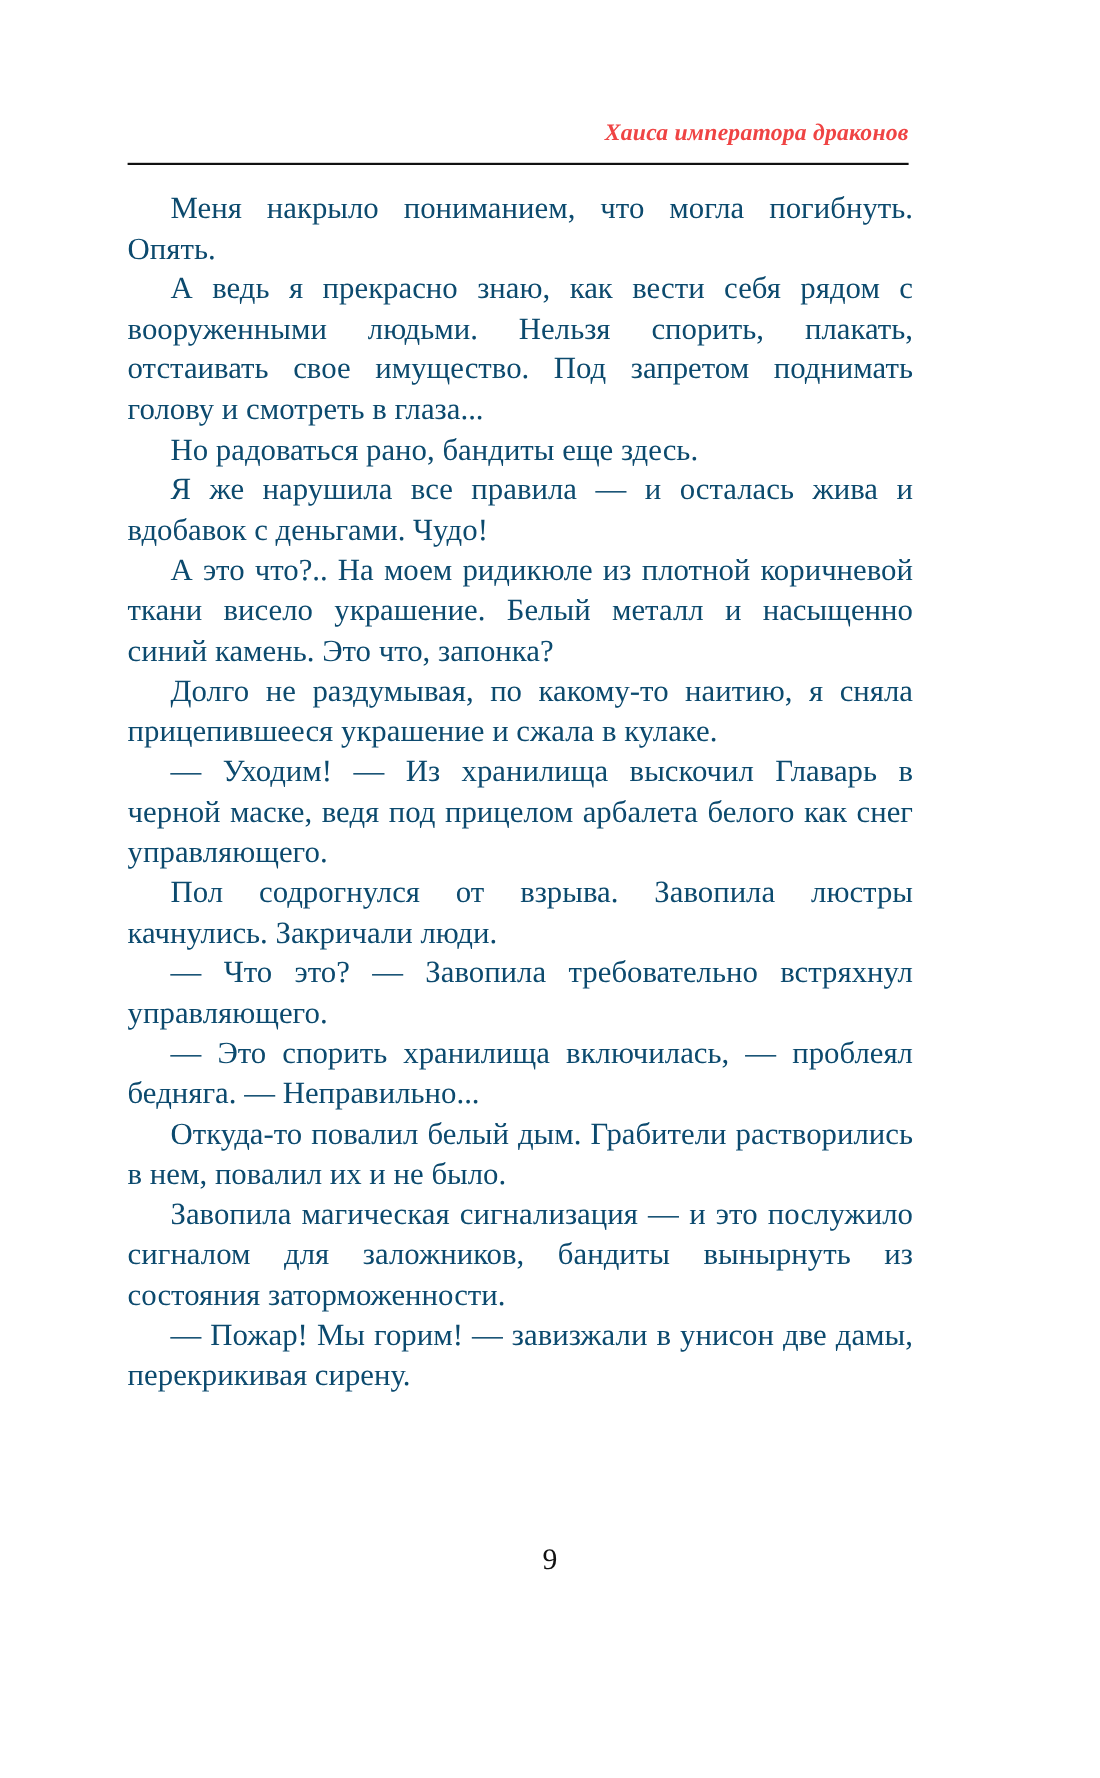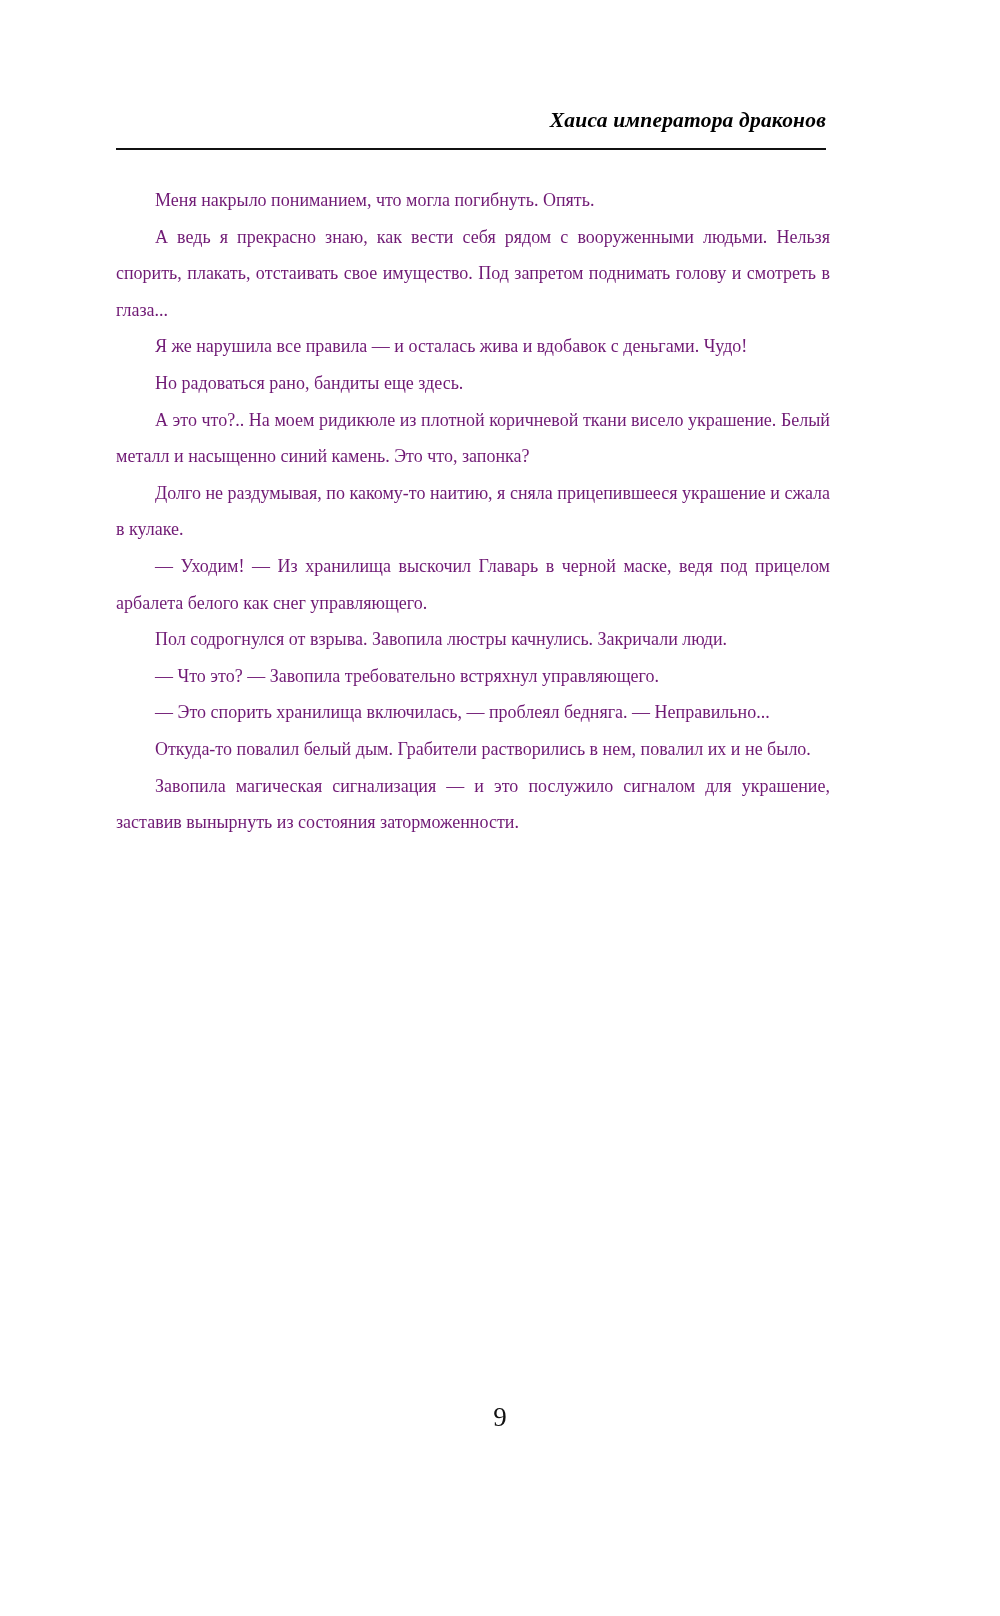--- a/index.html
+++ b/index.html
@@ -27,41 +27,41 @@
     left: 116px;
     width: 710px;
     text-align: right;
   }
   .running-title {
     font-family: "Liberation Serif", serif;
     font-style: italic;
     font-weight: 700;
     font-size: 21.5px;
     letter-spacing: 0.2px;
-    color: #000000;
+    color: #ef4444;
     display: inline-block;
   }
   .header-rule {
     position: absolute;
     top: 148px;
     left: 116px;
     width: 710px;
     height: 2px;
     background: #111111;
   }
   .body-text {
     position: absolute;
-    top: 182px;
+    top: 172px;
     left: 116px;
     width: 714px;
-    font-size: 18px;
+    font-size: 28px;
     line-height: 36.6px;
     text-align: justify;
     text-justify: inter-word;
-    color: #701a75;
+    color: #0c4a6e;
     hyphens: manual;
   }
   .body-text p {
     margin: 0;
     text-indent: 39px;
   }
   .page-number {
     position: absolute;
     top: 1402px;
     left: 0;
@@ -78,27 +78,28 @@
 
   <div class="header">
     <span class="running-title">Хаиса императора драконов</span>
   </div>
 
   <div class="header-rule"></div>
 
   <div class="body-text">
     <p>Меня накрыло пониманием, что могла погибнуть. Опять.</p>
     <p>А ведь я прекрасно знаю, как вести себя рядом с вооруженными людьми. Нельзя спорить, плакать, отстаивать свое имущество. Под запретом поднимать голову и смотреть в глаза...</p>
+    <p>Но радоваться рано, бандиты еще здесь.</p>
     <p>Я же нарушила все правила — и осталась жива и вдобавок с деньгами. Чудо!</p>
-    <p>Но радоваться рано, бандиты еще здесь.</p>
     <p>А это что?.. На моем ридикюле из плотной коричневой ткани висело украшение. Белый металл и насыщенно синий камень. Это что, запонка?</p>
     <p>Долго не раздумывая, по какому-то наитию, я сняла прицепившееся украшение и сжала в кулаке.</p>
     <p>— Уходим! — Из хранилища выскочил Главарь в черной маске, ведя под прицелом арбалета белого как снег управляющего.</p>
     <p>Пол содрогнулся от взрыва. Завопила люстры качнулись. Закричали люди.</p>
     <p>— Что это? — Завопила требовательно встряхнул управляющего.</p>
     <p>— Это спорить хранилища включилась, — проблеял бедняга. — Неправильно...</p>
     <p>Откуда-то повалил белый дым. Грабители растворились в нем, повалил их и не было.</p>
-    <p>Завопила магическая сигнализация — и это послужило сигналом для украшение, заставив вынырнуть из состояния заторможенности.</p>
+    <p>Завопила магическая сигнализация — и это послужило сигналом для заложников, бандиты вынырнуть из состояния заторможенности.</p>
+    <p>— Пожар! Мы горим! — завизжали в унисон две дамы, перекрикивая сирену.</p>
   </div>
 
   <div class="page-number">9</div>
 
 </div>
 
 </body></html>

